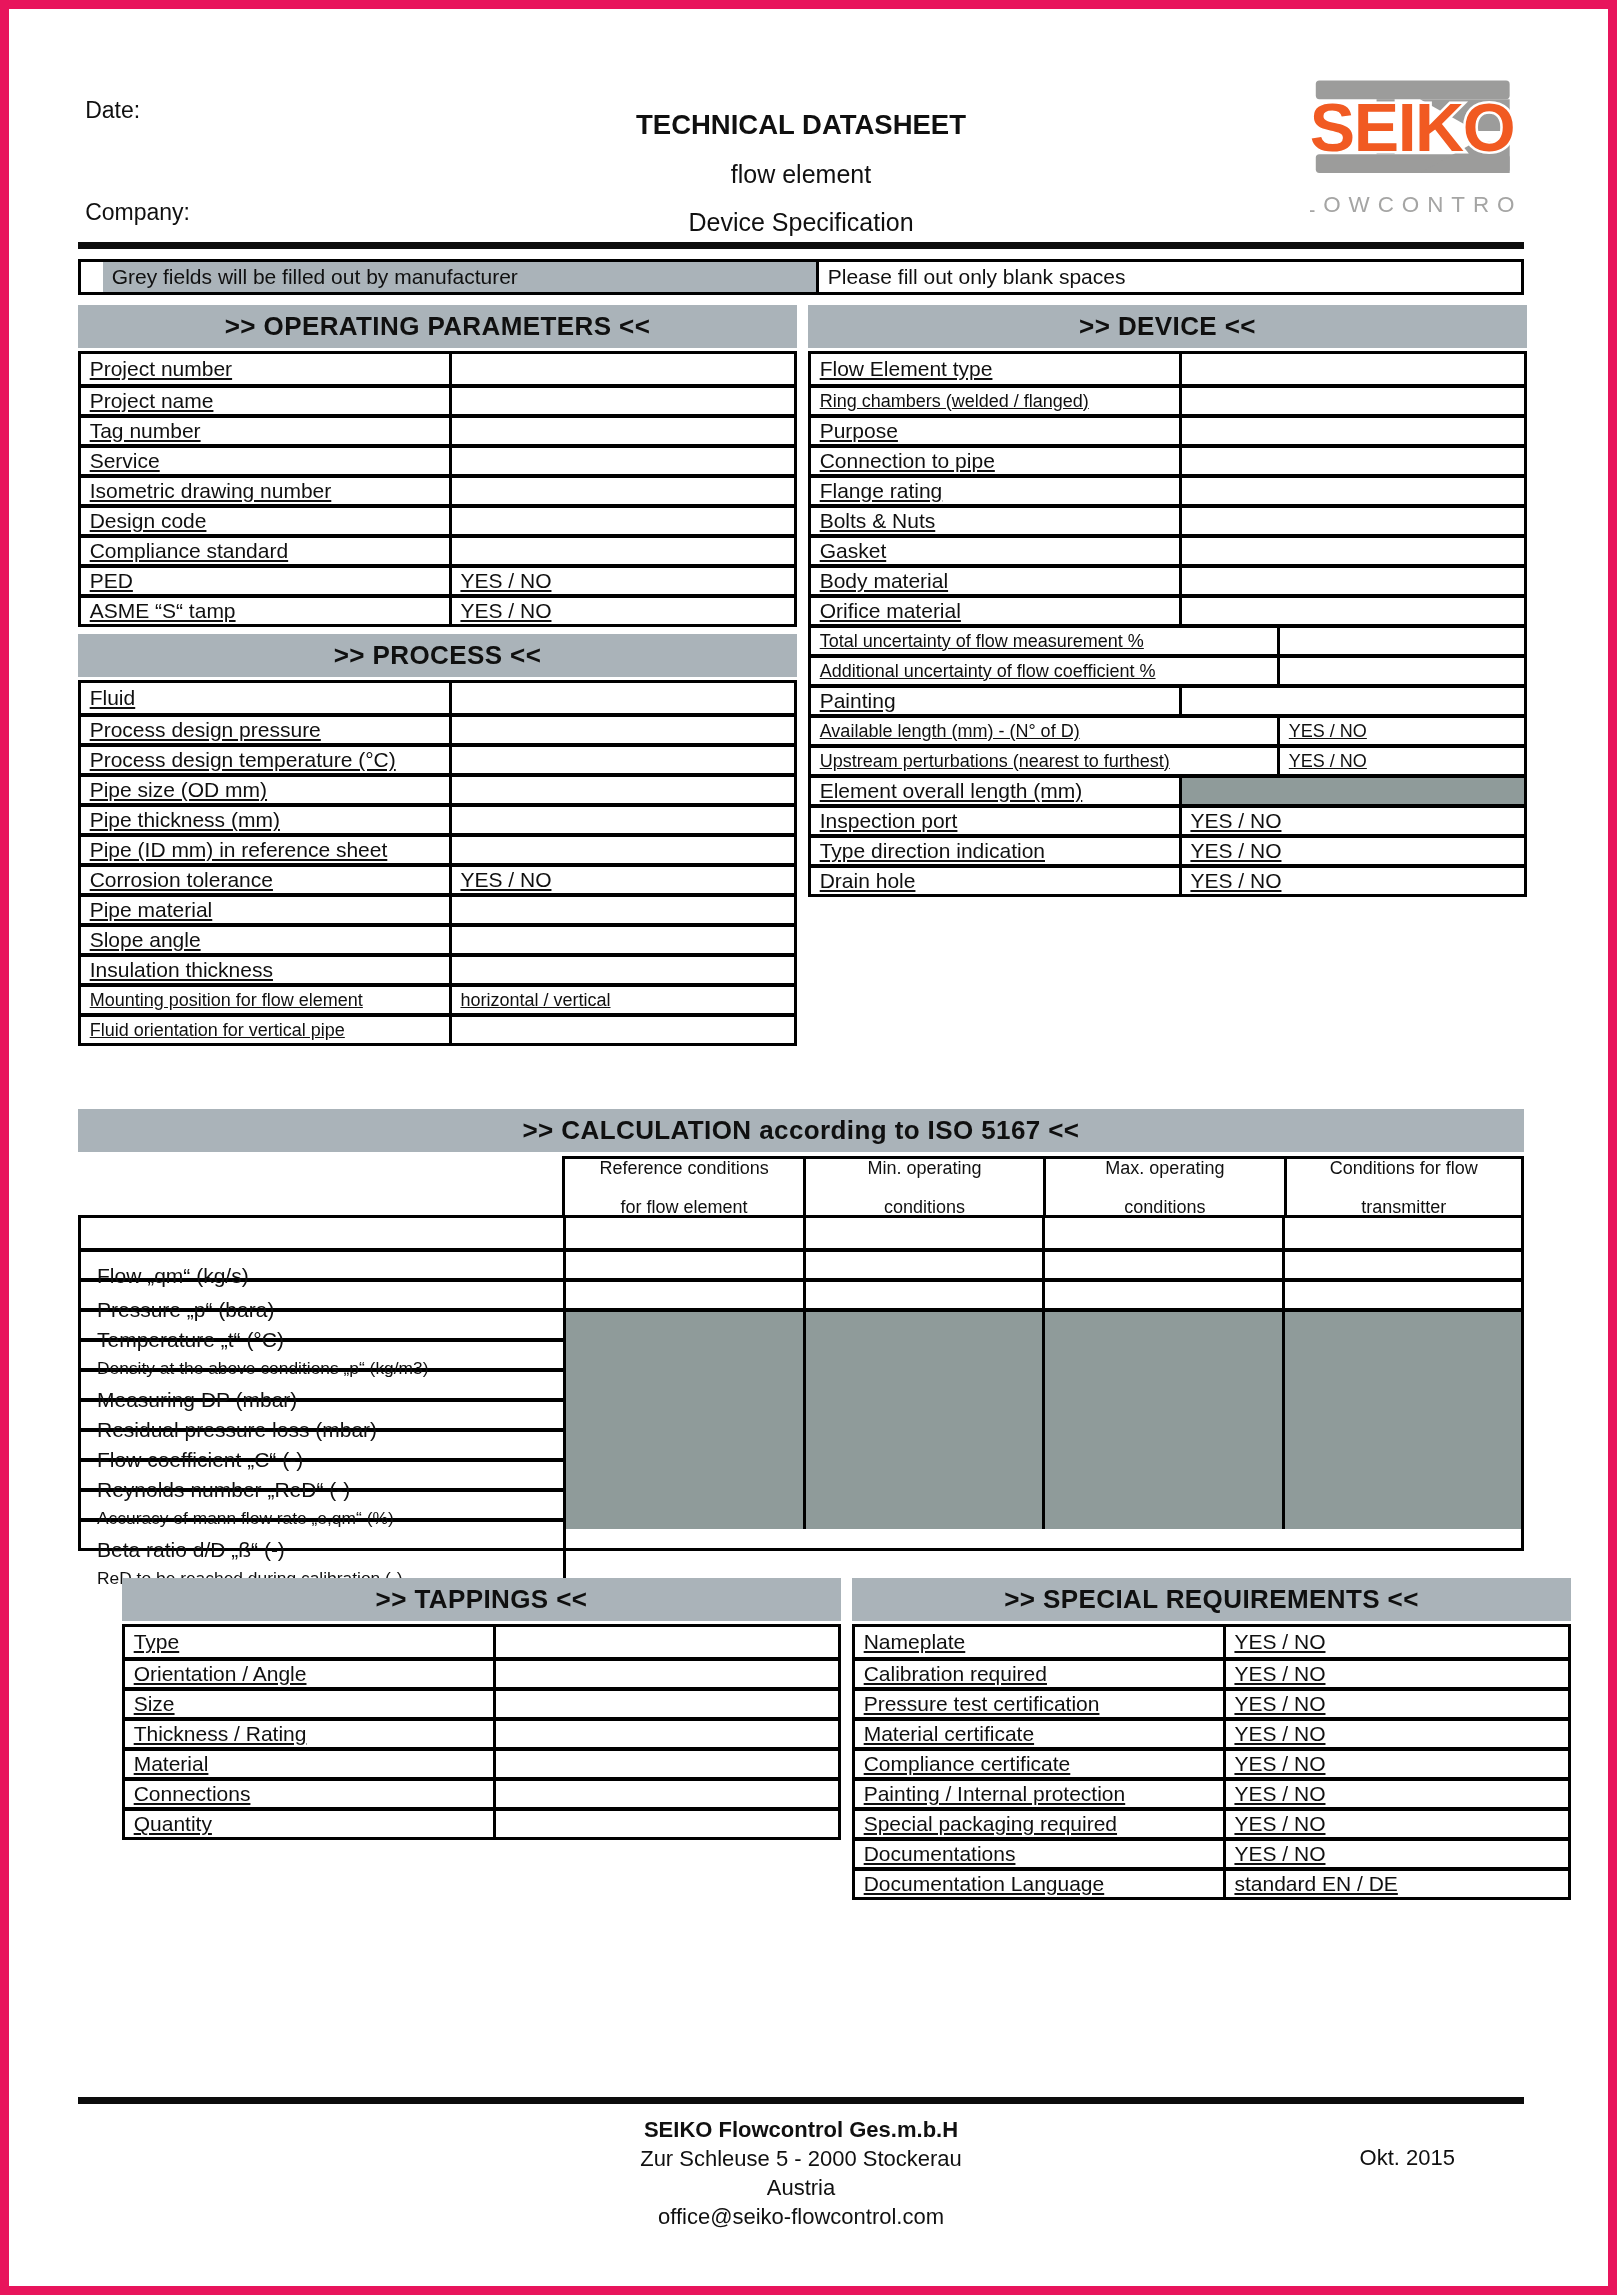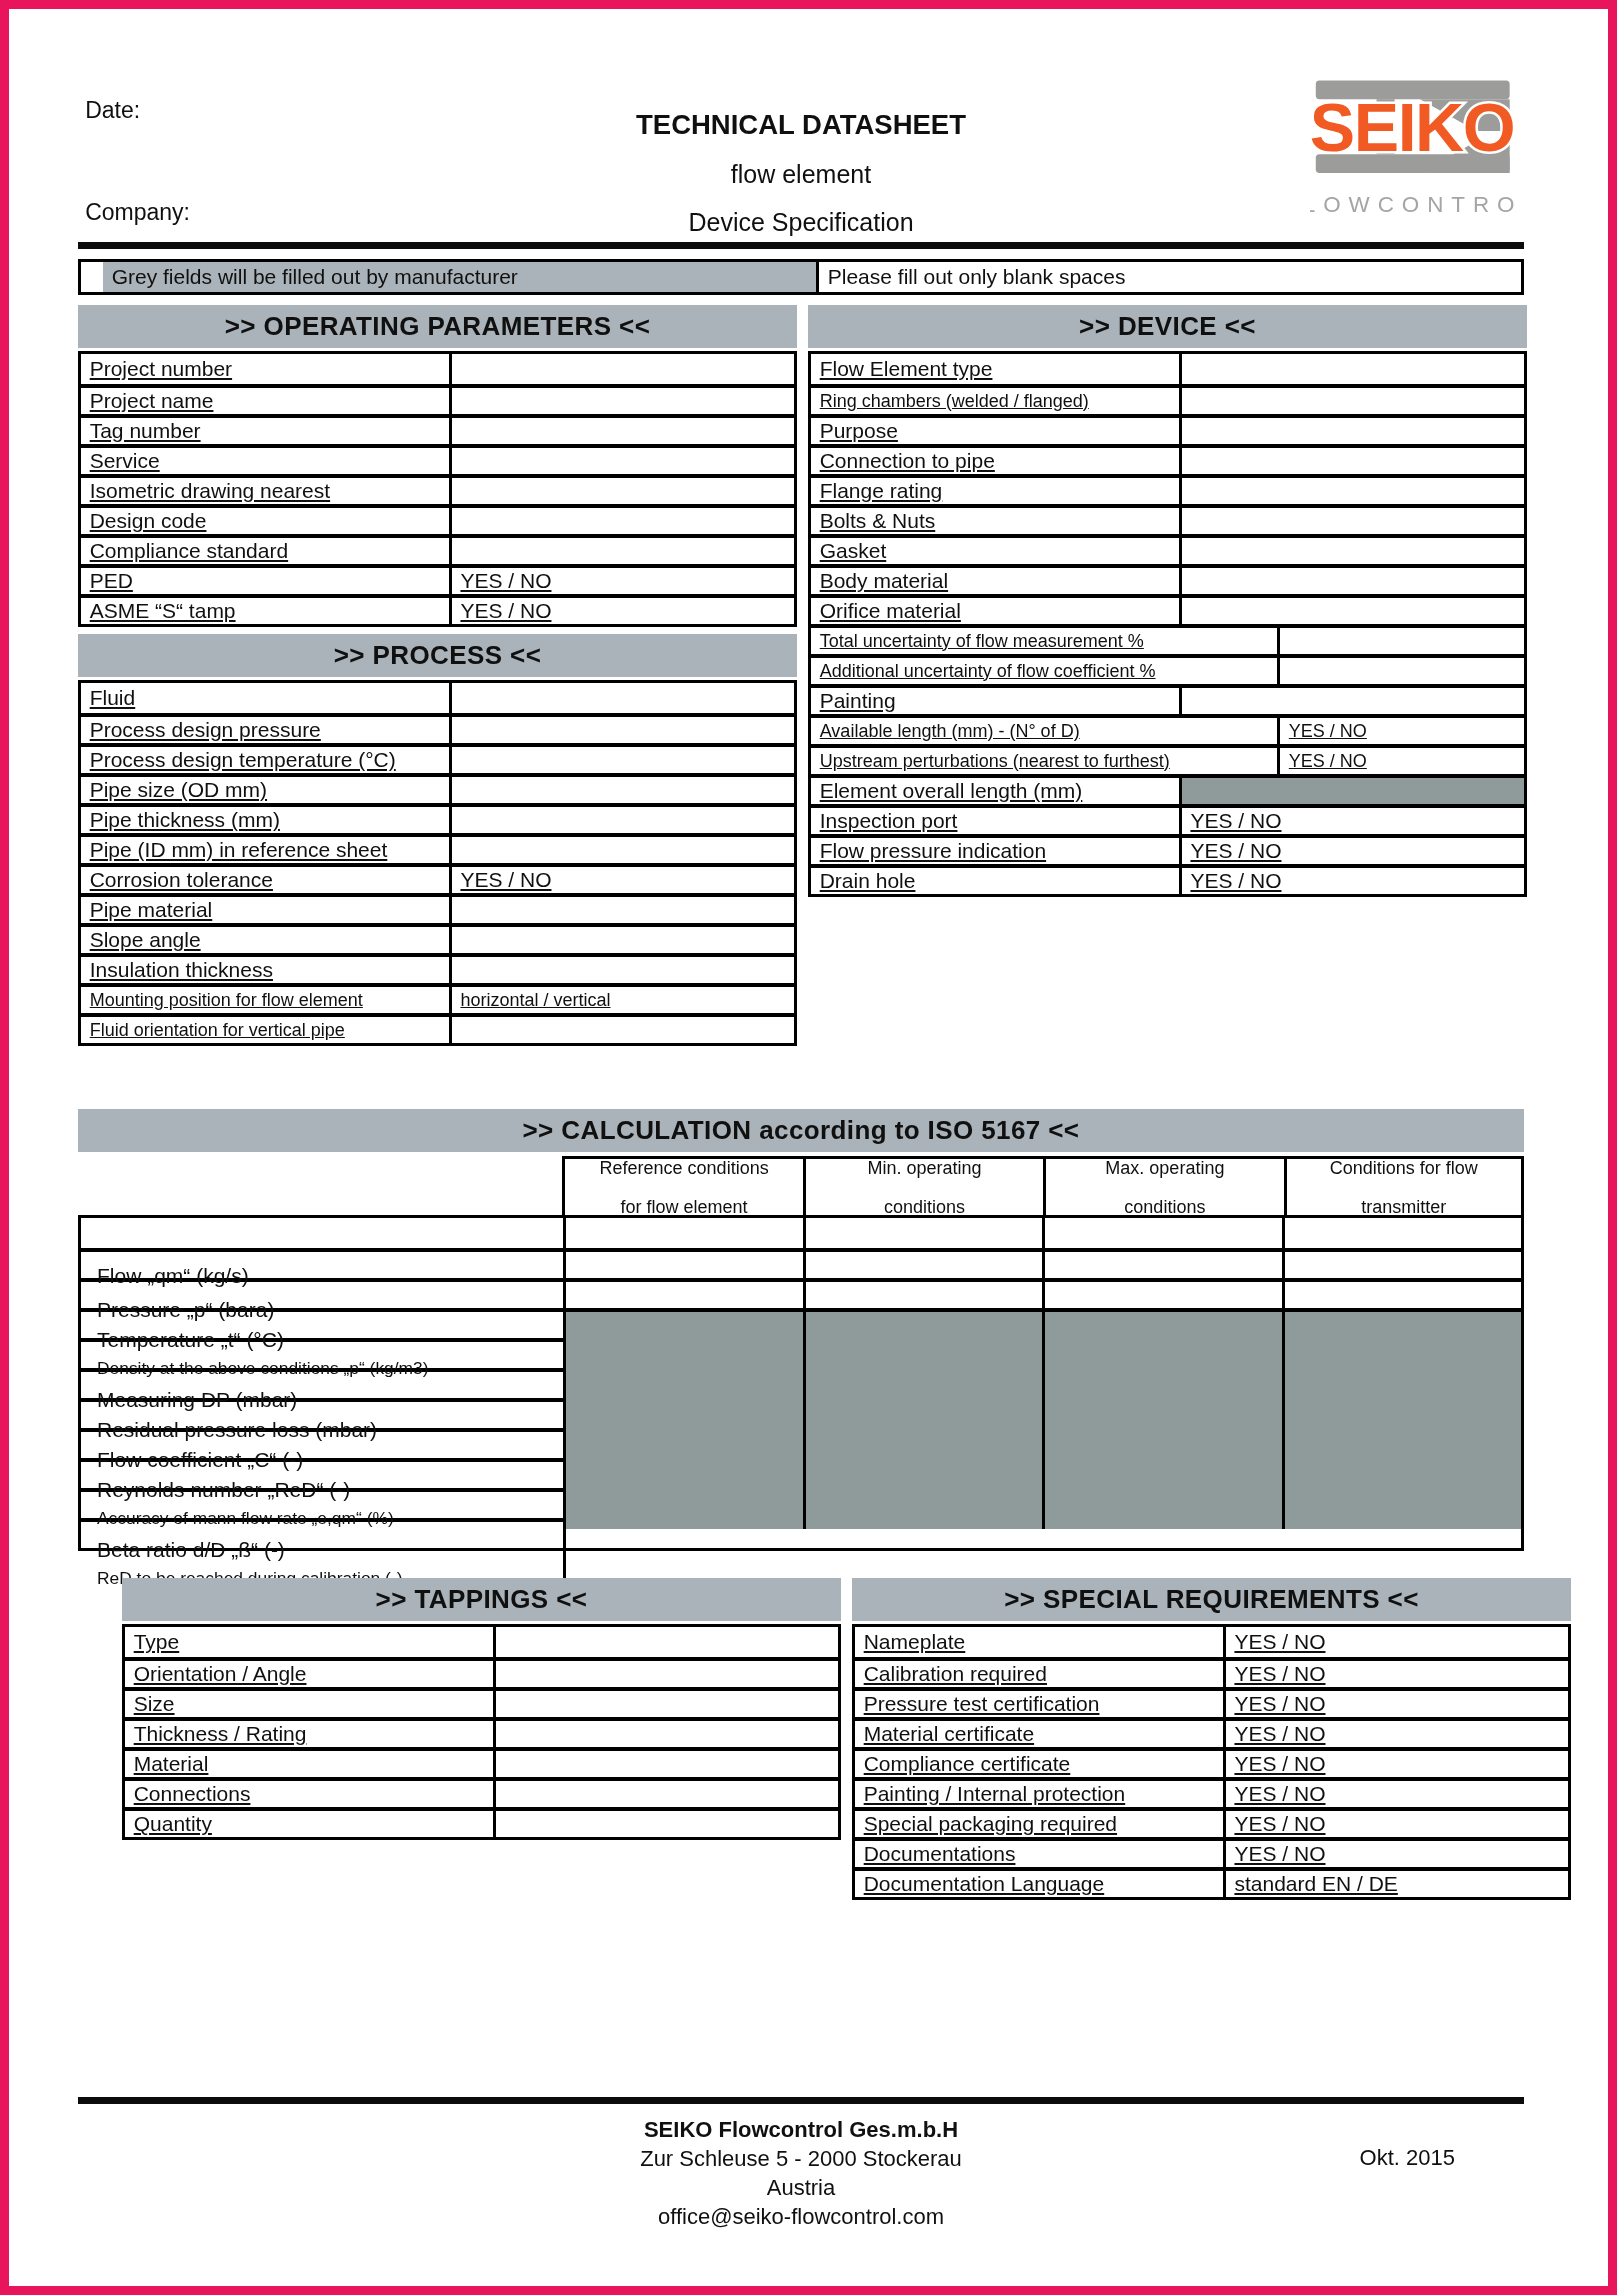--- a/index.html
+++ b/index.html
@@ -119,21 +119,21 @@
               </div>
               <div class="row">
                 <div class="cl">Tag number</div>
                 <div class="cv"></div>
               </div>
               <div class="row">
                 <div class="cl">Service</div>
                 <div class="cv"></div>
               </div>
               <div class="row">
-                <div class="cl">Isometric drawing nearest</div>
+                <div class="cl">Isometric drawing number</div>
                 <div class="cv"></div>
               </div>
               <div class="row">
                 <div class="cl">Design code</div>
                 <div class="cv"></div>
               </div>
               <div class="row">
                 <div class="cl">Compliance standard</div>
                 <div class="cv"></div>
               </div>
@@ -263,21 +263,21 @@
               </div>
               <div class="row">
                 <div class="cl">Element overall length (mm)</div>
                 <div class="cv fill"></div>
               </div>
               <div class="row">
                 <div class="cl">Inspection port</div>
                 <div class="cv">YES / NO</div>
               </div>
               <div class="row">
-                <div class="cl">Flow pressure indication</div>
+                <div class="cl">Type direction indication</div>
                 <div class="cv">YES / NO</div>
               </div>
               <div class="row">
                 <div class="cl">Drain hole</div>
                 <div class="cv">YES / NO</div>
               </div>
             </div>
         </section>
       </div>
     </div>

